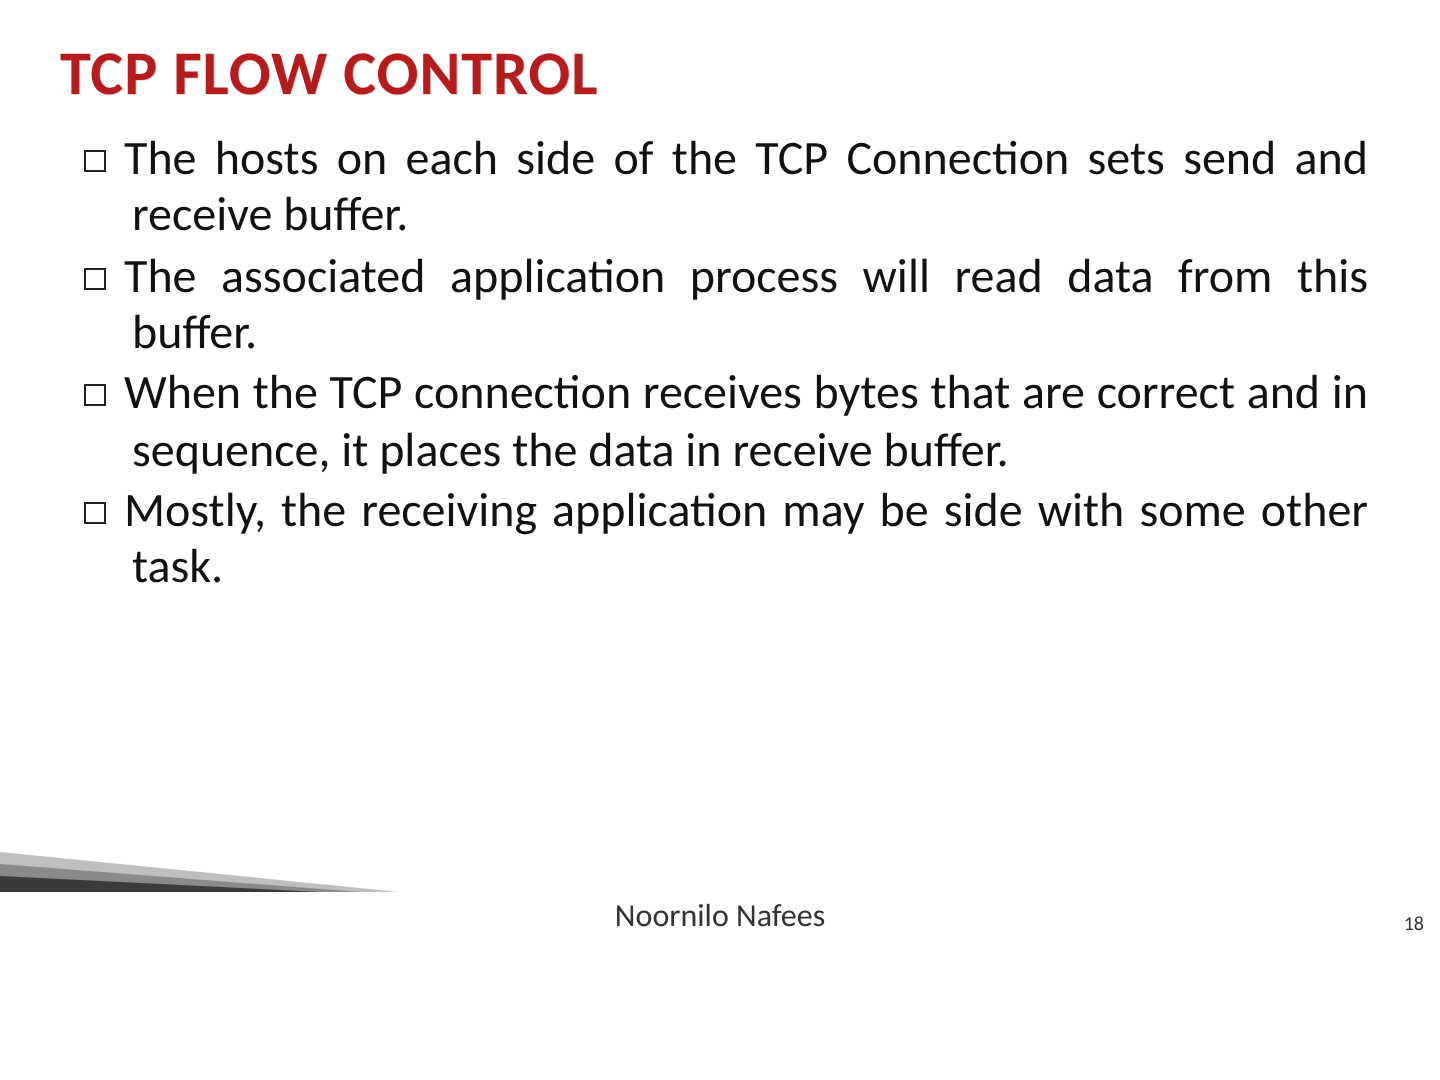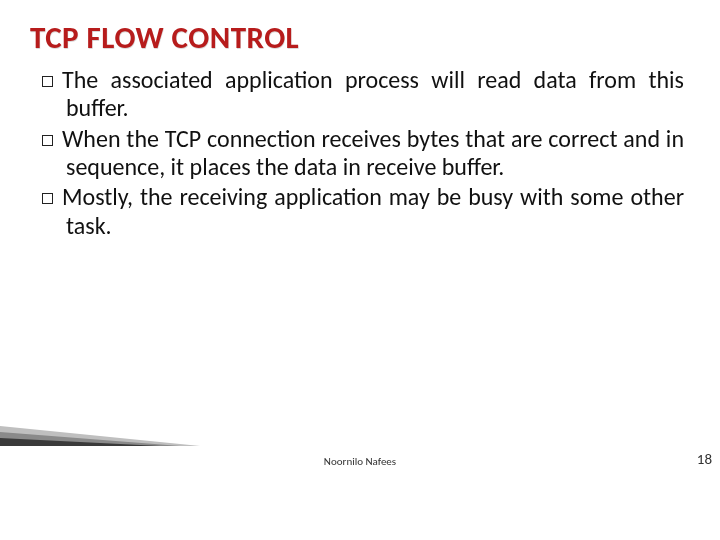--- a/index.html
+++ b/index.html
@@ -43,50 +43,51 @@
     margin-left: -24px;
     margin-right: 9px;
     vertical-align: 1px;
   }
   .footer-author {
     position: absolute;
     bottom: 16px;
     left: 0;
     width: 100%;
     text-align: center;
-    font-size: 11px;
+    font-size: 16px;
     color: #333;
   }
   .page-num {
     position: absolute;
     right: 8px;
     bottom: 16px;
-    font-size: 15px;
+    font-size: 10px;
     color: #333;
   }
   .wedge {
     position: absolute;
     left: 0;
     bottom: 38px;
     width: 200px;
     height: 34px;
     pointer-events: none;
   }
 </style>
 </head>
 <body>
 
 <div class="slide">
 
   <h1 class="title">TCP FLOW CONTROL</h1>
 
   <div class="body">
+    <p class="bullet"><span class="marker"></span><span>The hosts on each side of the TCP Connection sets send and receive buffer.</span></p>
     <p class="bullet"><span class="marker"></span><span>The associated application process will read data from this buffer.</span></p>
     <p class="bullet"><span class="marker"></span><span>When the TCP connection receives bytes that are correct and in sequence, it places the data in receive buffer.</span></p>
-    <p class="bullet"><span class="marker"></span><span>Mostly, the receiving application may be busy with some other task.</span></p>
+    <p class="bullet"><span class="marker"></span><span>Mostly, the receiving application may be side with some other task.</span></p>
   </div>
 
   <svg class="wedge" viewBox="0 0 200 34" preserveAspectRatio="none">
     <polygon points="0,34 200,34 0,14" fill="#bfbfbf"></polygon>
     <polygon points="0,34 180,34 0,20" fill="#8a8a8a"></polygon>
     <polygon points="0,34 160,34 0,26" fill="#3a3a3a"></polygon>
   </svg>
 
   <div class="footer-author">Noornilo Nafees</div>
   <div class="page-num">18</div>

